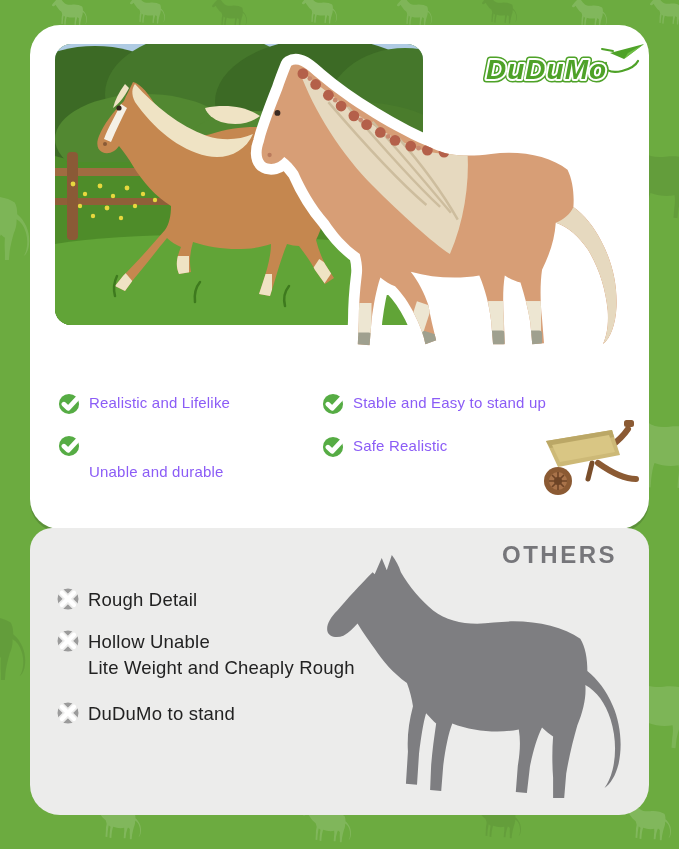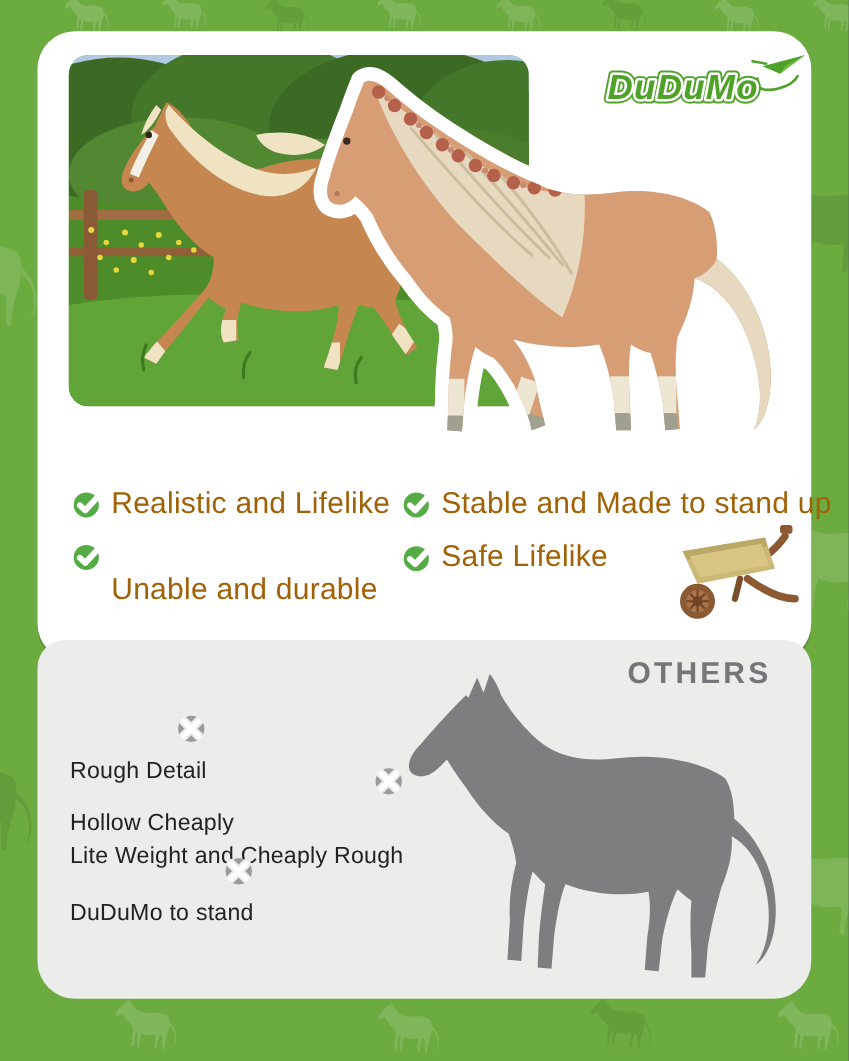--- a/index.html
+++ b/index.html
@@ -9,39 +9,39 @@
     font-family:"Liberation Sans","DejaVu Sans",sans-serif;
   }
   .pattern-horse{position:absolute;z-index:0;}
   .card{position:absolute;left:30px;width:619px;z-index:1;}
   .card-ours{
     top:25px;height:504px;background:#ffffff;border-radius:30px;
     box-shadow:0 3px 0 0 #5C9139;
     text-align:center;
   }
   .card-others{
-    top:512px;height:287px;background:#ECECEB;border-radius:22px 22px 30px 30px;
+    top:528px;height:287px;background:#ECECEB;border-radius:22px 22px 30px 30px;
   }
   .photo-frame{
     position:absolute;left:25px;top:19px;width:368px;height:281px;
     border-radius:16px;overflow:hidden;background:#4E8C29;
   }
   .photo-frame svg{display:block;width:100%;height:100%;}
   .figurine{position:absolute;left:210px;top:33px;width:412px;height:294px;}
   .figurine svg{display:block;width:100%;height:100%;overflow:visible;}
   .logo{position:absolute;left:452px;top:16px;width:168px;height:48px;}
   .logo svg{display:block;width:100%;height:100%;overflow:visible;}
   .bullet{position:absolute;display:flex;gap:8px;}
   .bullet .txt{
-    font-size:24px;line-height:24px;color:#a16207;letter-spacing:0.2px;white-space:nowrap;
+    font-size:15px;line-height:24px;color:#8b5cf6;letter-spacing:0.2px;white-space:nowrap;
   }
   .bullet .ic{flex:0 0 auto;}
   .b-top{align-items:center;}
   .b-first{align-items:flex-start;}
-  .b-center{align-items:flex-end;flex-direction:column;}
+  .b-center{align-items:flex-start;}
   .f1{left:28px;top:366px;}
   .f2{left:292px;top:366px;}
   .f3{left:28px;top:409px;}
   .f4{left:292px;top:409px;}
   .f3 .txt{line-height:25px;}
   .d1{left:26px;top:59px;}
   .d2{left:26px;top:101px;}
   .d3{left:26px;top:173px;}
   .d4{left:26px;top:218px;}
   .d2 .txt{line-height:25px;}
@@ -267,35 +267,35 @@
         <circle cx="11.5" cy="12.5" r="10.5" fill="#56AC44"></circle>
         <path d="M6.2 12.8 L10.6 17 L22 4.8" stroke="#FFFFFF" stroke-width="5" fill="none" stroke-linecap="round" stroke-linejoin="round"></path>
       </svg>
       <span class="txt">Realistic and Lifelike</span>
     </div>
     <div class="bullet b-top f2">
       <svg class="ic" width="23" height="23" viewBox="0 0 24 24">
         <circle cx="11.5" cy="12.5" r="10.5" fill="#56AC44"></circle>
         <path d="M6.2 12.8 L10.6 17 L22 4.8" stroke="#FFFFFF" stroke-width="5" fill="none" stroke-linecap="round" stroke-linejoin="round"></path>
       </svg>
-      <span class="txt">Stable and Made to stand up</span>
+      <span class="txt">Stable and Easy to stand up</span>
     </div>
     <div class="bullet b-first f3">
       <svg class="ic" width="23" height="23" viewBox="0 0 24 24">
         <circle cx="11.5" cy="12.5" r="10.5" fill="#56AC44"></circle>
         <path d="M6.2 12.8 L10.6 17 L22 4.8" stroke="#FFFFFF" stroke-width="5" fill="none" stroke-linecap="round" stroke-linejoin="round"></path>
       </svg>
       <span class="txt"><br><span>Unable and durable</span></span>
     </div>
     <div class="bullet b-top f4">
       <svg class="ic" width="23" height="23" viewBox="0 0 24 24">
         <circle cx="11.5" cy="12.5" r="10.5" fill="#56AC44"></circle>
         <path d="M6.2 12.8 L10.6 17 L22 4.8" stroke="#FFFFFF" stroke-width="5" fill="none" stroke-linecap="round" stroke-linejoin="round"></path>
       </svg>
-      <span class="txt">Safe Lifelike</span>
+      <span class="txt">Safe Realistic</span>
     </div>
 
     <div class="wheelbarrow">
       <svg viewBox="0 0 108 84">
 
         <path d="M 62,46 C 76,56 90,62 100,62" stroke="#8B5A33" stroke-width="6" fill="none" stroke-linecap="round"></path>
 
         <path d="M 74,30 C 82,24 88,18 92,12" stroke="#8B5A33" stroke-width="6" fill="none" stroke-linecap="round"></path>
         <rect x="88" y="3" width="10" height="7" rx="2.5" fill="#8B5A33"></rect>
 
@@ -329,21 +329,21 @@
         <path d="M5.8 5.8 L18 18 M18 5.8 L5.8 18" stroke="#FFFFFF" stroke-width="4.2" fill="none" stroke-linecap="round"></path>
       </svg>
       <span class="txt">Rough Detail</span>
     </div>
     <div class="bullet b-center d2">
       <svg class="ic" width="24" height="24" viewBox="0 0 24 24">
         <circle cx="12" cy="12" r="10.5" fill="#9B9B9B"></circle>
         <path d="M5.8 5.8 L18 18 M18 5.8 L5.8 18" stroke="#ECECEB" stroke-width="7.5" fill="none" stroke-linecap="round"></path>
         <path d="M5.8 5.8 L18 18 M18 5.8 L5.8 18" stroke="#FFFFFF" stroke-width="4.2" fill="none" stroke-linecap="round"></path>
       </svg>
-      <span class="txt"><span>Hollow Cheaply</span><br><span>Lite Weight and Cheaply Rough</span></span>
+      <span class="txt"><span>Hollow Unable</span><br><span>Lite Weight and Cheaply Rough</span></span>
     </div>
     <div class="bullet b-center d3">
       <svg class="ic" width="24" height="24" viewBox="0 0 24 24">
         <circle cx="12" cy="12" r="10.5" fill="#9B9B9B"></circle>
         <path d="M5.8 5.8 L18 18 M18 5.8 L5.8 18" stroke="#ECECEB" stroke-width="7.5" fill="none" stroke-linecap="round"></path>
         <path d="M5.8 5.8 L18 18 M18 5.8 L5.8 18" stroke="#FFFFFF" stroke-width="4.2" fill="none" stroke-linecap="round"></path>
       </svg>
       <span class="txt">DuDuMo to stand</span>
     </div>
   </div>

